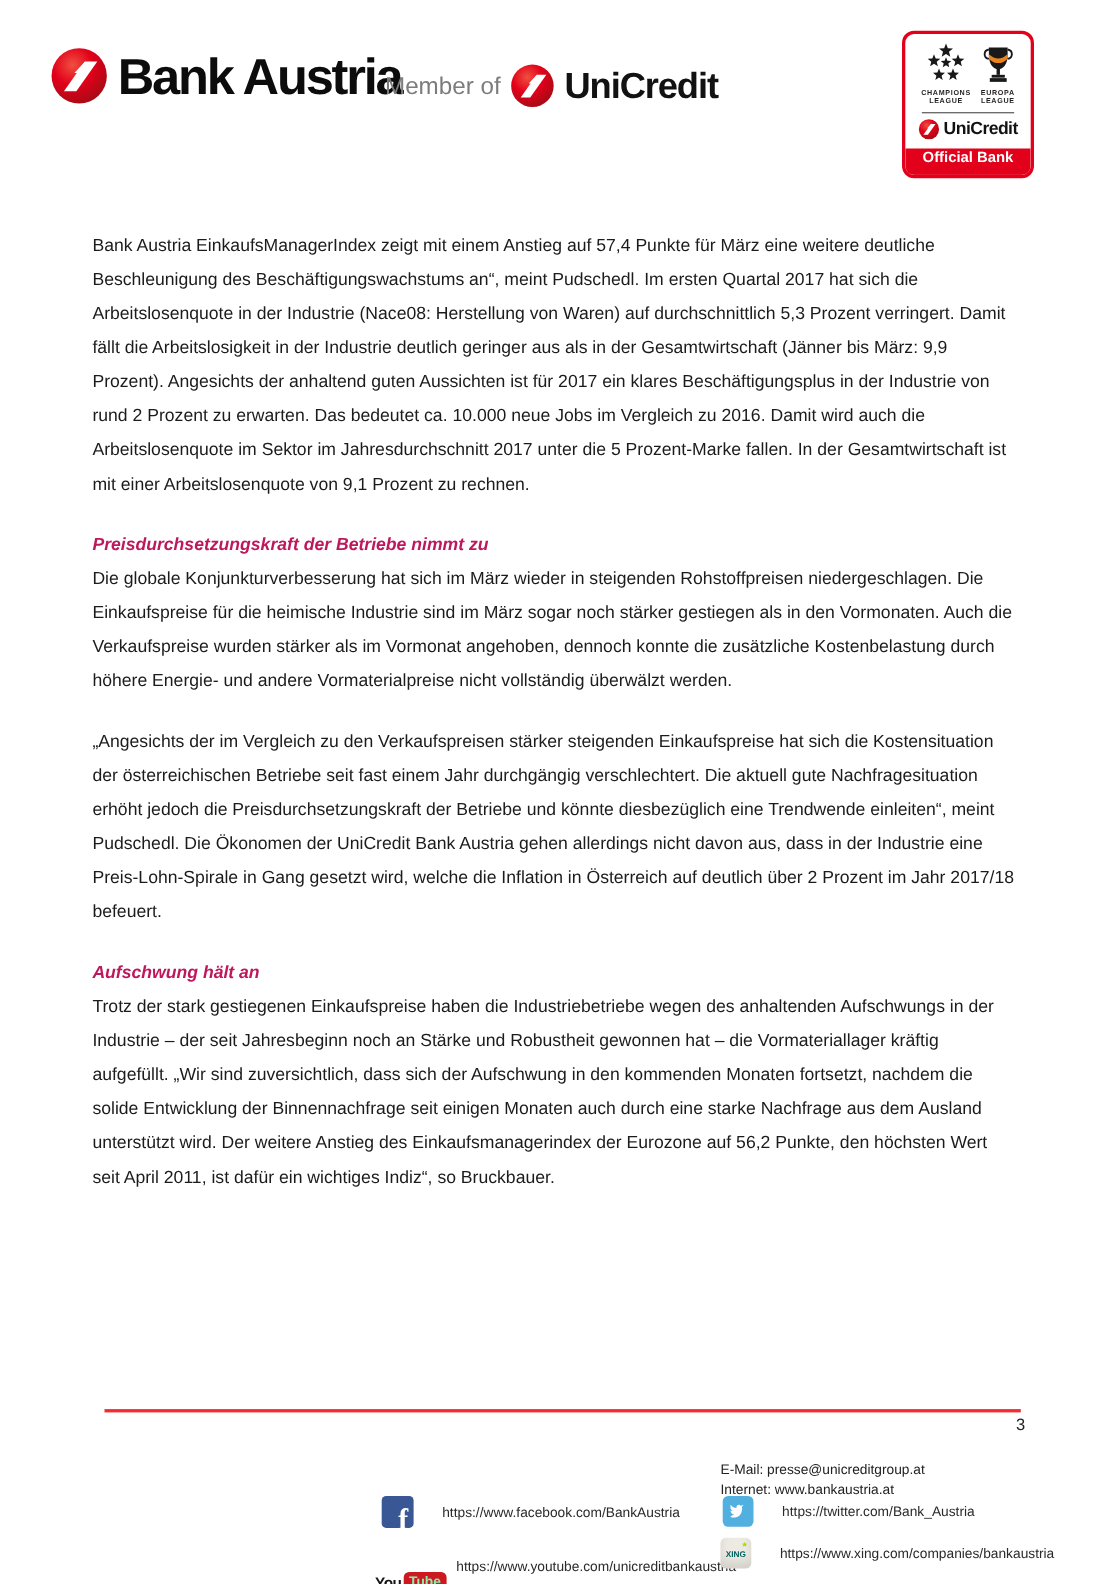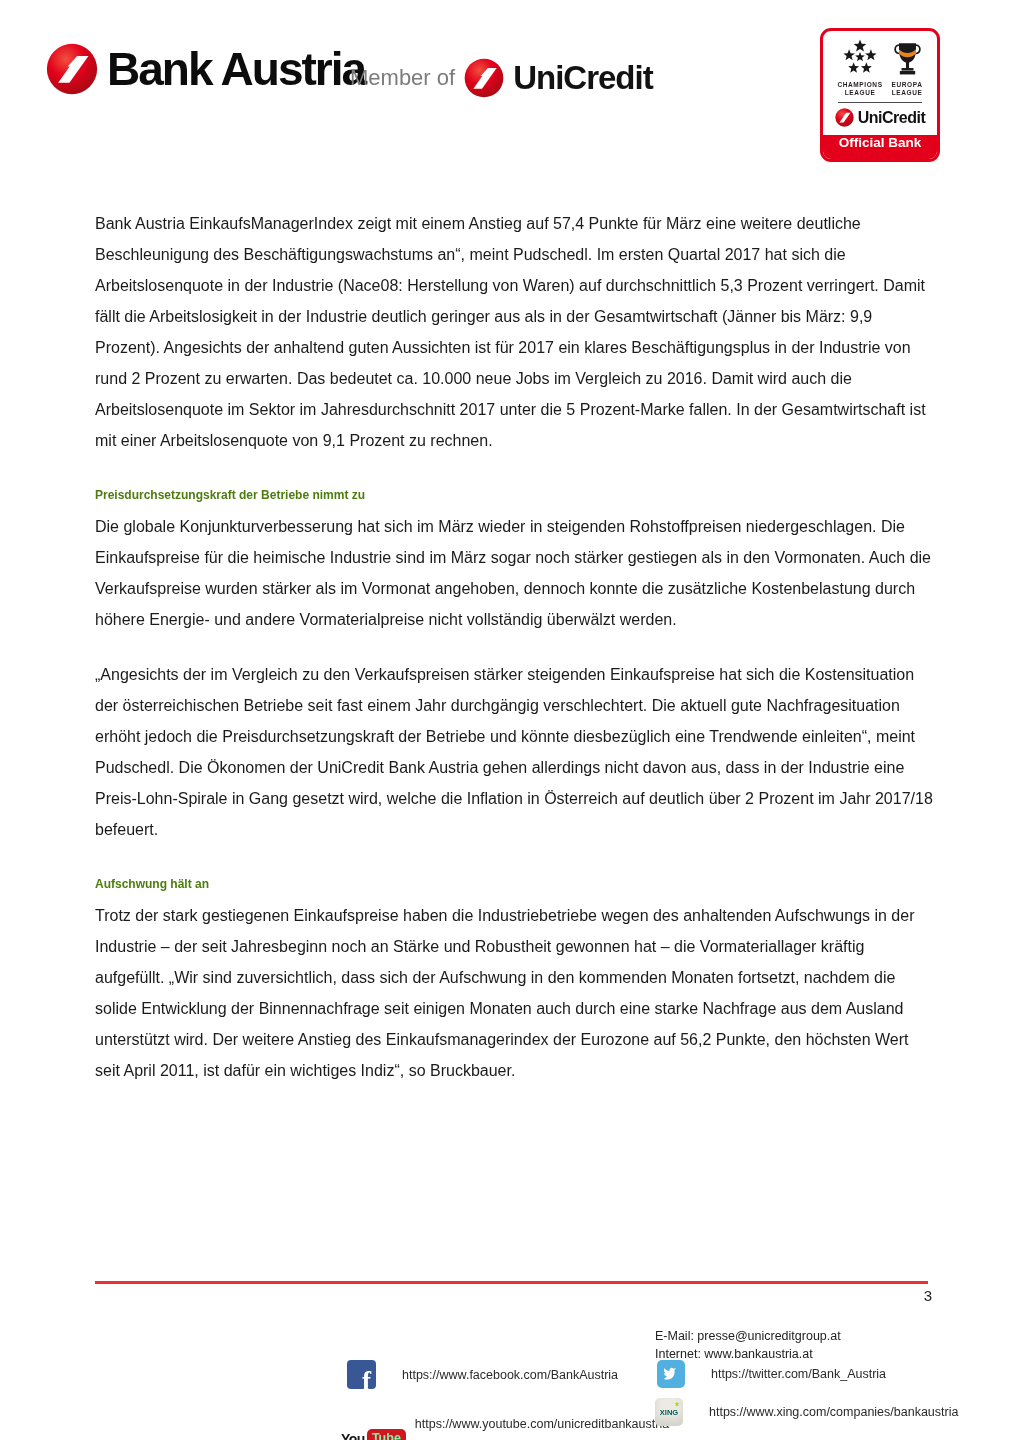--- a/index.html
+++ b/index.html
@@ -30,23 +30,23 @@
   .badge-caption { margin-top:3px; display:flex; flex-direction:column; align-items:center;
     font-size:6.5px; font-weight:700; letter-spacing:0.6px; color:#231f20; line-height:8px; white-space:nowrap; }
   .badge-divider { width:84px; height:1px; background:#4a4a4a; margin-top:5px; }
   .badge-uc { display:flex; align-items:center; gap:4px; margin-top:5px; }
   .sphere-sm { width:19px; height:19px; }
   .badge-uc-text { font-size:16px; font-weight:700; color:#121212; letter-spacing:-0.5px; }
   .badge-bar { margin-top:auto; width:100%; height:24px; background:#e2001a; color:#fff;
     display:flex; align-items:flex-start; justify-content:center; font-size:13.5px; font-weight:700; }
 
   
-  .body-text { position:absolute; left:95px; top:208px; width:840px; font-size:16px; line-height:31px; }
+  .body-text { position:absolute; left:84px; top:208px; width:840px; font-size:16px; line-height:31px; }
   .para { margin:0 0 24px 0; }
-  .subhead { margin:0; font-size:12px; line-height:31px; font-weight:700; color:#4d7c0f; }
+  .subhead { margin:0; font-size:16px; line-height:31px; font-weight:700; color:#be185d;font-style:italic; }
 
   
   .rule { position:absolute; left:95px; top:1281px; width:833px; height:3px; background:#f22c30; }
   .page-num { position:absolute; top:1287px; left:902px; width:30px; text-align:right; font-size:15px; color:#222; }
 
   .f-col { position:absolute; font-size:12.5px; color:#222; line-height:17.5px; white-space:nowrap; }
   .f-col .b { font-weight:700; }
   #fcol1 { left:117px; top:1328px; }
   #fcol2 { left:347px; top:1328px; }
   #fcol3 { left:655px; top:1328px; }

